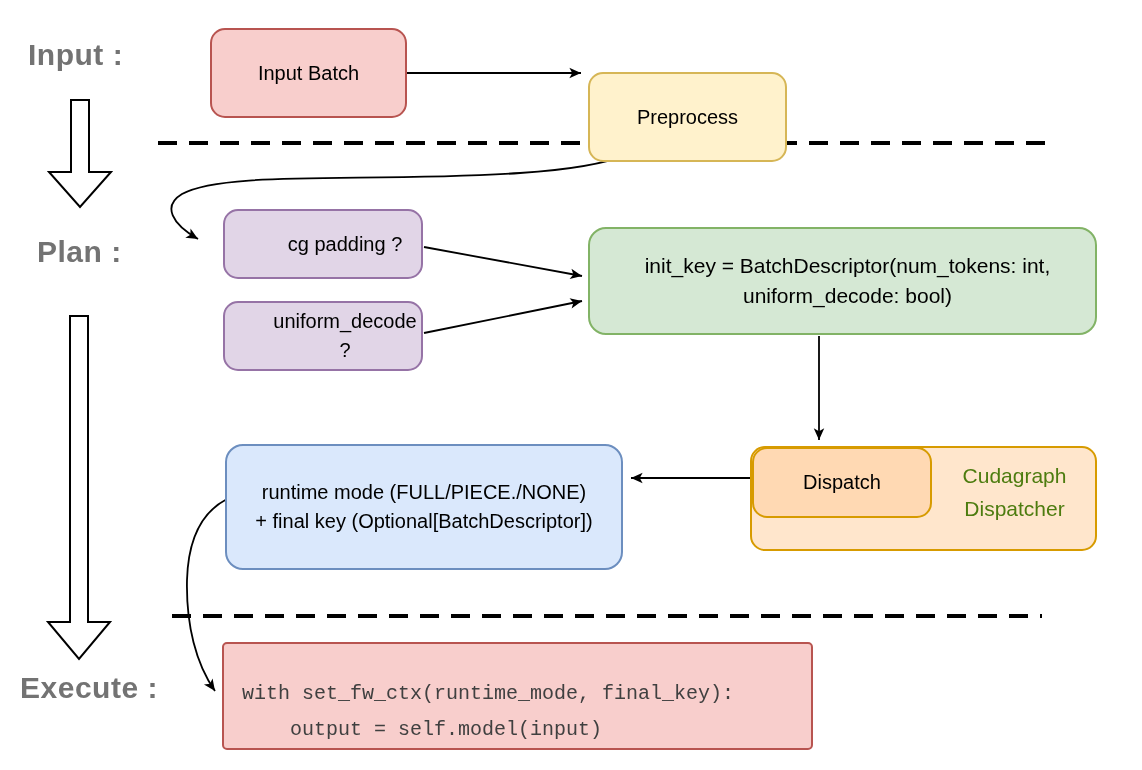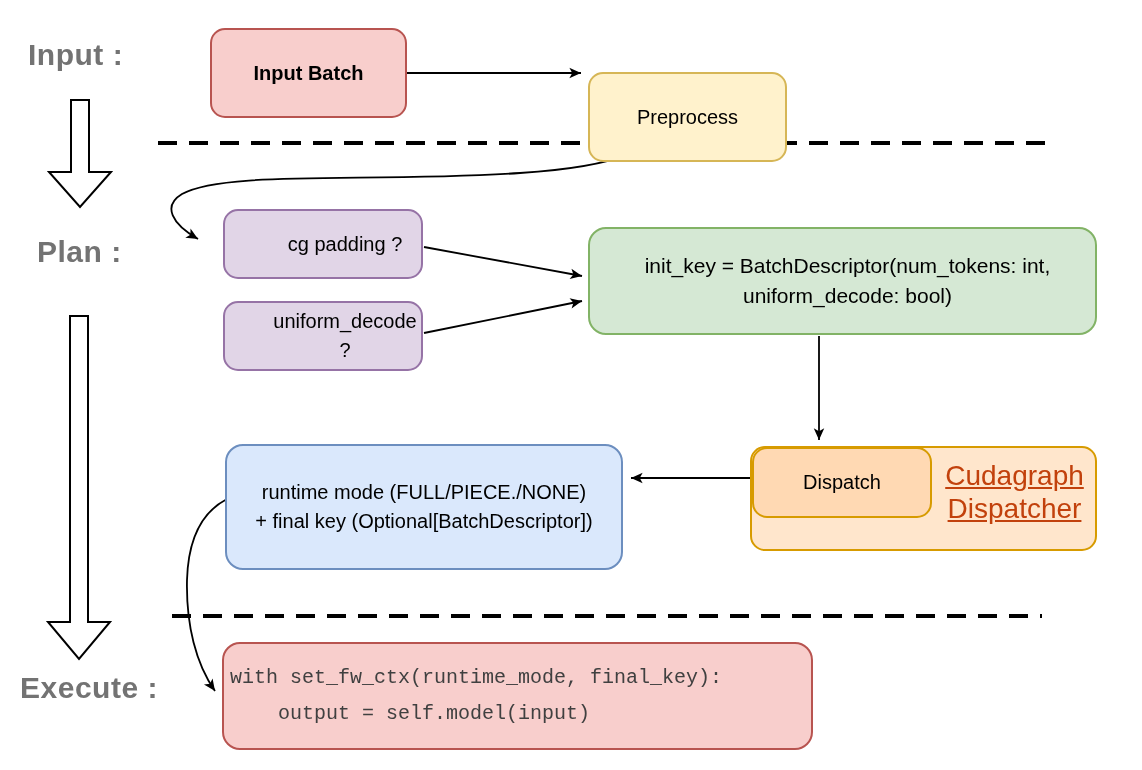--- a/index.html
+++ b/index.html
@@ -18,26 +18,26 @@
   }
   .node .lines{width:100%;}
   .red-box{background:var(--red_fill);border:2px solid var(--red_stroke);border-radius:15px;}
   .yellow-box{background:var(--yellow_fill);border:2px solid var(--yellow_stroke);border-radius:15px;}
   .purple-box{background:var(--purple_fill);border:2px solid var(--purple_stroke);border-radius:15px;padding-left:44px;}
   .green-box{background:var(--green_fill);border:2px solid var(--green_stroke);border-radius:18px;font-size:21px;padding-left:10px;}
   .blue-box{background:var(--blue_fill);border:2px solid var(--blue_stroke);border-radius:18px;}
   .orange-outer{background:var(--orange_fill);border:2px solid var(--orange_stroke);border-radius:15px;}
   .orange-inner{background:var(--orange_inner_fill);border:2px solid var(--orange_stroke);border-radius:15px;}
   .dispatcher-label{
-    position:absolute;text-align:center;font-size:28px;line-height:33px;color:#c2410c;text-decoration:underline;
+    position:absolute;text-align:center;font-size:21px;line-height:33px;color:#4d7c0f;
   }
   .code-box{
-    background:var(--red_fill);border:2px solid var(--red_stroke);border-radius:18px;
+    background:var(--red_fill);border:2px solid var(--red_stroke);border-radius:5px;
     font-family:"Liberation Mono","DejaVu Sans Mono",monospace;font-size:20px;line-height:1.8;
-    color:#404040;justify-content:flex-start;text-align:left;padding-left:6px;
+    color:#404040;justify-content:flex-start;text-align:left;padding-left:18px;align-items:flex-end;
   }
   .code-box .lines span{display:block;white-space:pre;}
 </style>
 </head>
 <body>
 
 <div class="canvas">
 
   <svg class="connectors" viewBox="0 0 1142 770" xmlns="http://www.w3.org/2000/svg">
     <defs>
@@ -59,21 +59,21 @@
     <line x1="750" y1="478" x2="631" y2="478" stroke="#000" stroke-width="1.8" marker-end="url(#arrow)"></line>
 
     <path d="M 660 118 C 650 150, 625 166, 520 173 C 370 183, 225 170, 182 194 C 162 206, 172 224, 198 239" fill="none" stroke="#000" stroke-width="1.8" marker-end="url(#arrow)"></path>
     <path d="M 227 499 C 198 514, 188 545, 187 580 C 186 625, 196 664, 215 691" fill="none" stroke="#000" stroke-width="1.8" marker-end="url(#arrow)"></path>
   </svg>
 
   <div class="stage-label" style="left:28px;top:38px;">Input :</div>
   <div class="stage-label" style="left:37px;top:235px;">Plan :</div>
   <div class="stage-label" style="left:20px;top:671px;">Execute :</div>
 
-  <div class="node red-box" style="left:210px;top:28px;width:197px;height:90px;font-weight:bold;">
+  <div class="node red-box" style="left:210px;top:28px;width:197px;height:90px;">
     <span>Input Batch</span>
   </div>
 
   <div class="node yellow-box" style="left:588px;top:28px;width:199px;height:90px;margin-top:44px;">
     <span>Preprocess</span>
   </div>
 
   <div class="node purple-box" style="left:223px;top:209px;width:200px;height:70px;">
     <span>cg padding ?</span>
   </div>

